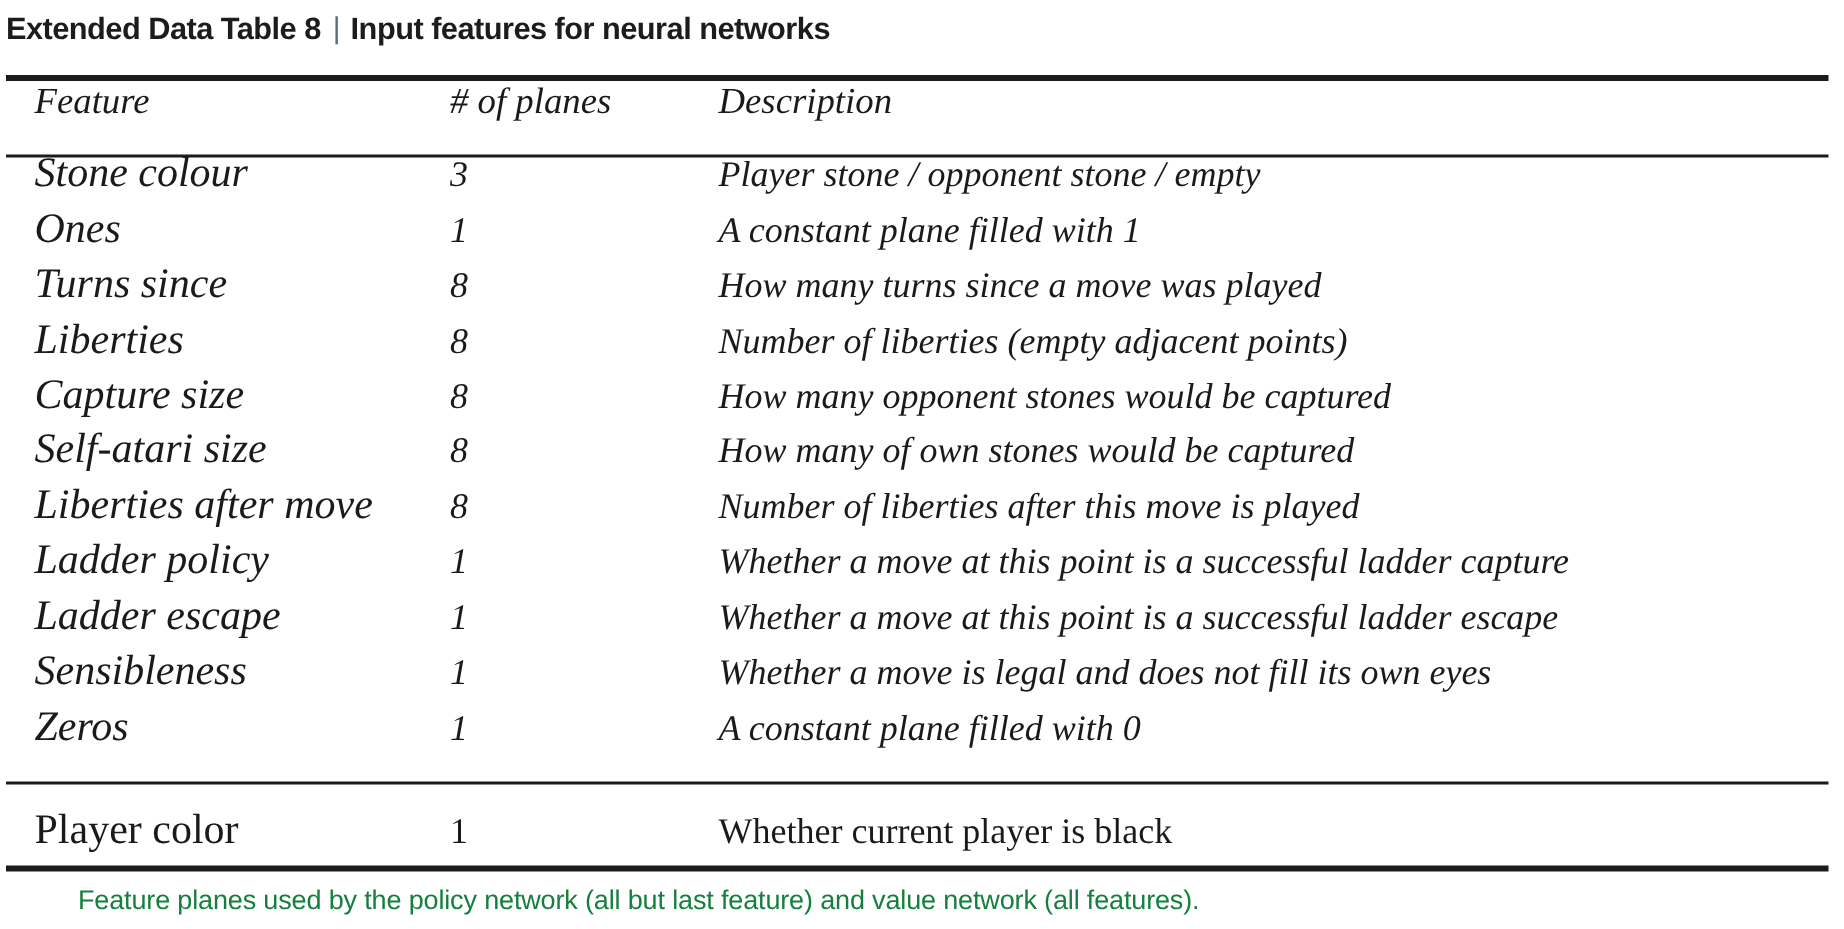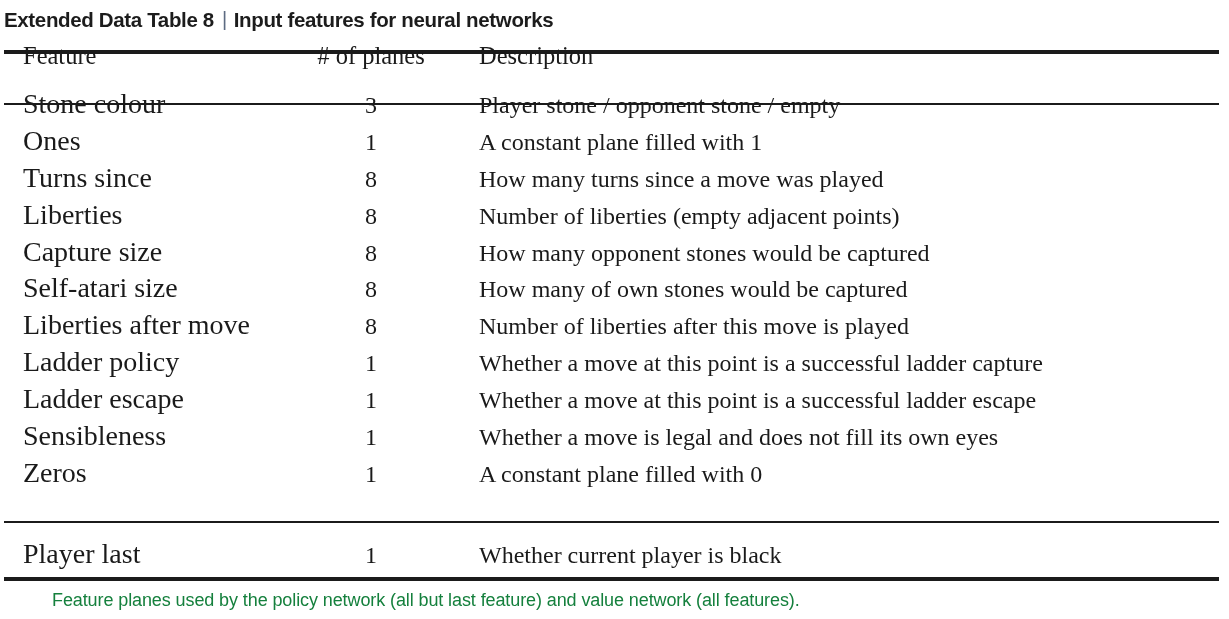--- a/index.html
+++ b/index.html
@@ -56,43 +56,44 @@
     width: 1215px;
     background: #1b1b1b;
   }
   .rule-top      { top: 50px;  height: 3.5px; }
   .rule-head     { top: 103px; height: 1.6px; }
   .rule-sub      { top: 521px; height: 2.0px; }
   .rule-bottom   { top: 577px; height: 3.5px; }
   .grid {
     position: absolute;
     left: 0;
-    top: 44px;
+    top: 56px;
     width: 1188px;
+    font-style: italic;
   }
   .row {
     display: flex;
     align-items: baseline;
     height: 36.9px;
   }
   .row.header-row {
     height: 46px;
   }
   .col-feature {
     width: 300px;
     padding-left: 23px;
     box-sizing: border-box;
     font-size: 28px;
     line-height: 1;
     white-space: nowrap;
   }
   .col-planes {
     width: 147px;
     box-sizing: border-box;
-    text-align: center;
+    text-align: left;
     padding-right: 5px;
     font-size: 24px;
     line-height: 1;
     white-space: nowrap;
   }
   .col-desc {
     flex: 1;
     box-sizing: border-box;
     padding-left: 32px;
     font-size: 24px;
@@ -204,21 +205,21 @@
     <div class="row">
       <div class="col-feature">Zeros</div>
       <div class="col-planes">1</div>
       <div class="col-desc">A constant plane filled with 0</div>
     </div>
 
   </div>
 
   <div class="grid-last">
     <div class="row">
-      <div class="col-feature">Player last</div>
+      <div class="col-feature">Player color</div>
       <div class="col-planes">1</div>
       <div class="col-desc">Whether current player is black</div>
     </div>
   </div>
 
   <div class="footnote">Feature planes used by the policy network (all but last feature) and value network (all features).</div>
 
 </div>
 
 </body></html>

